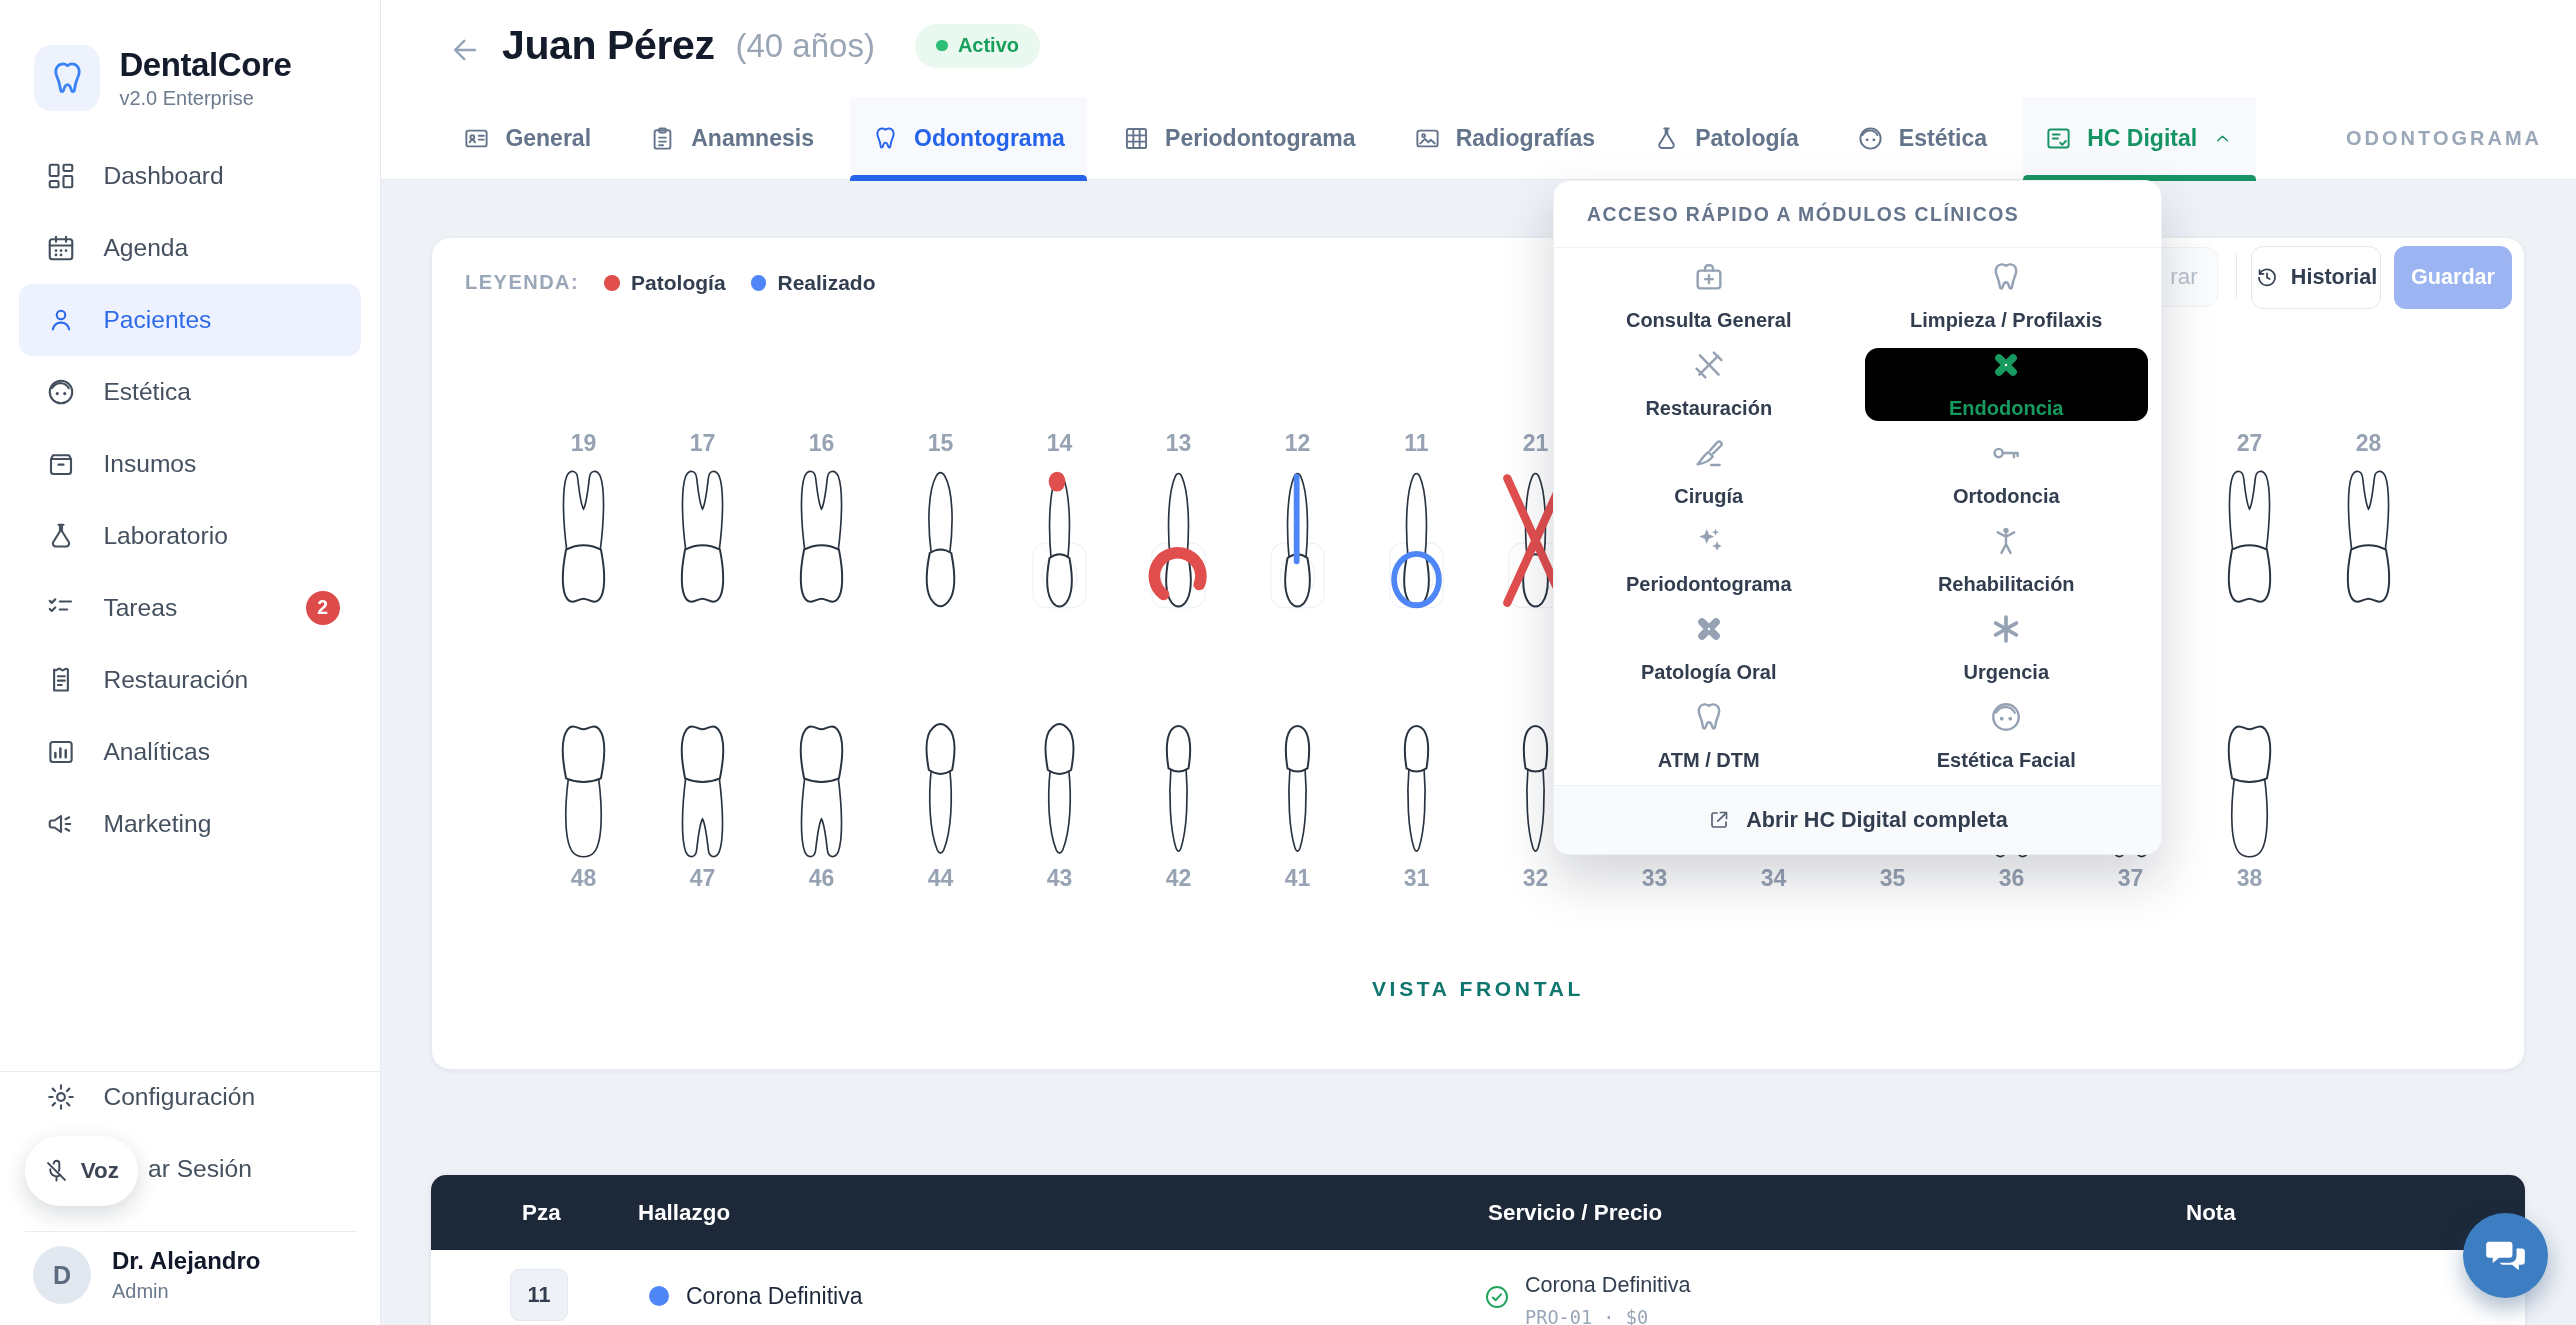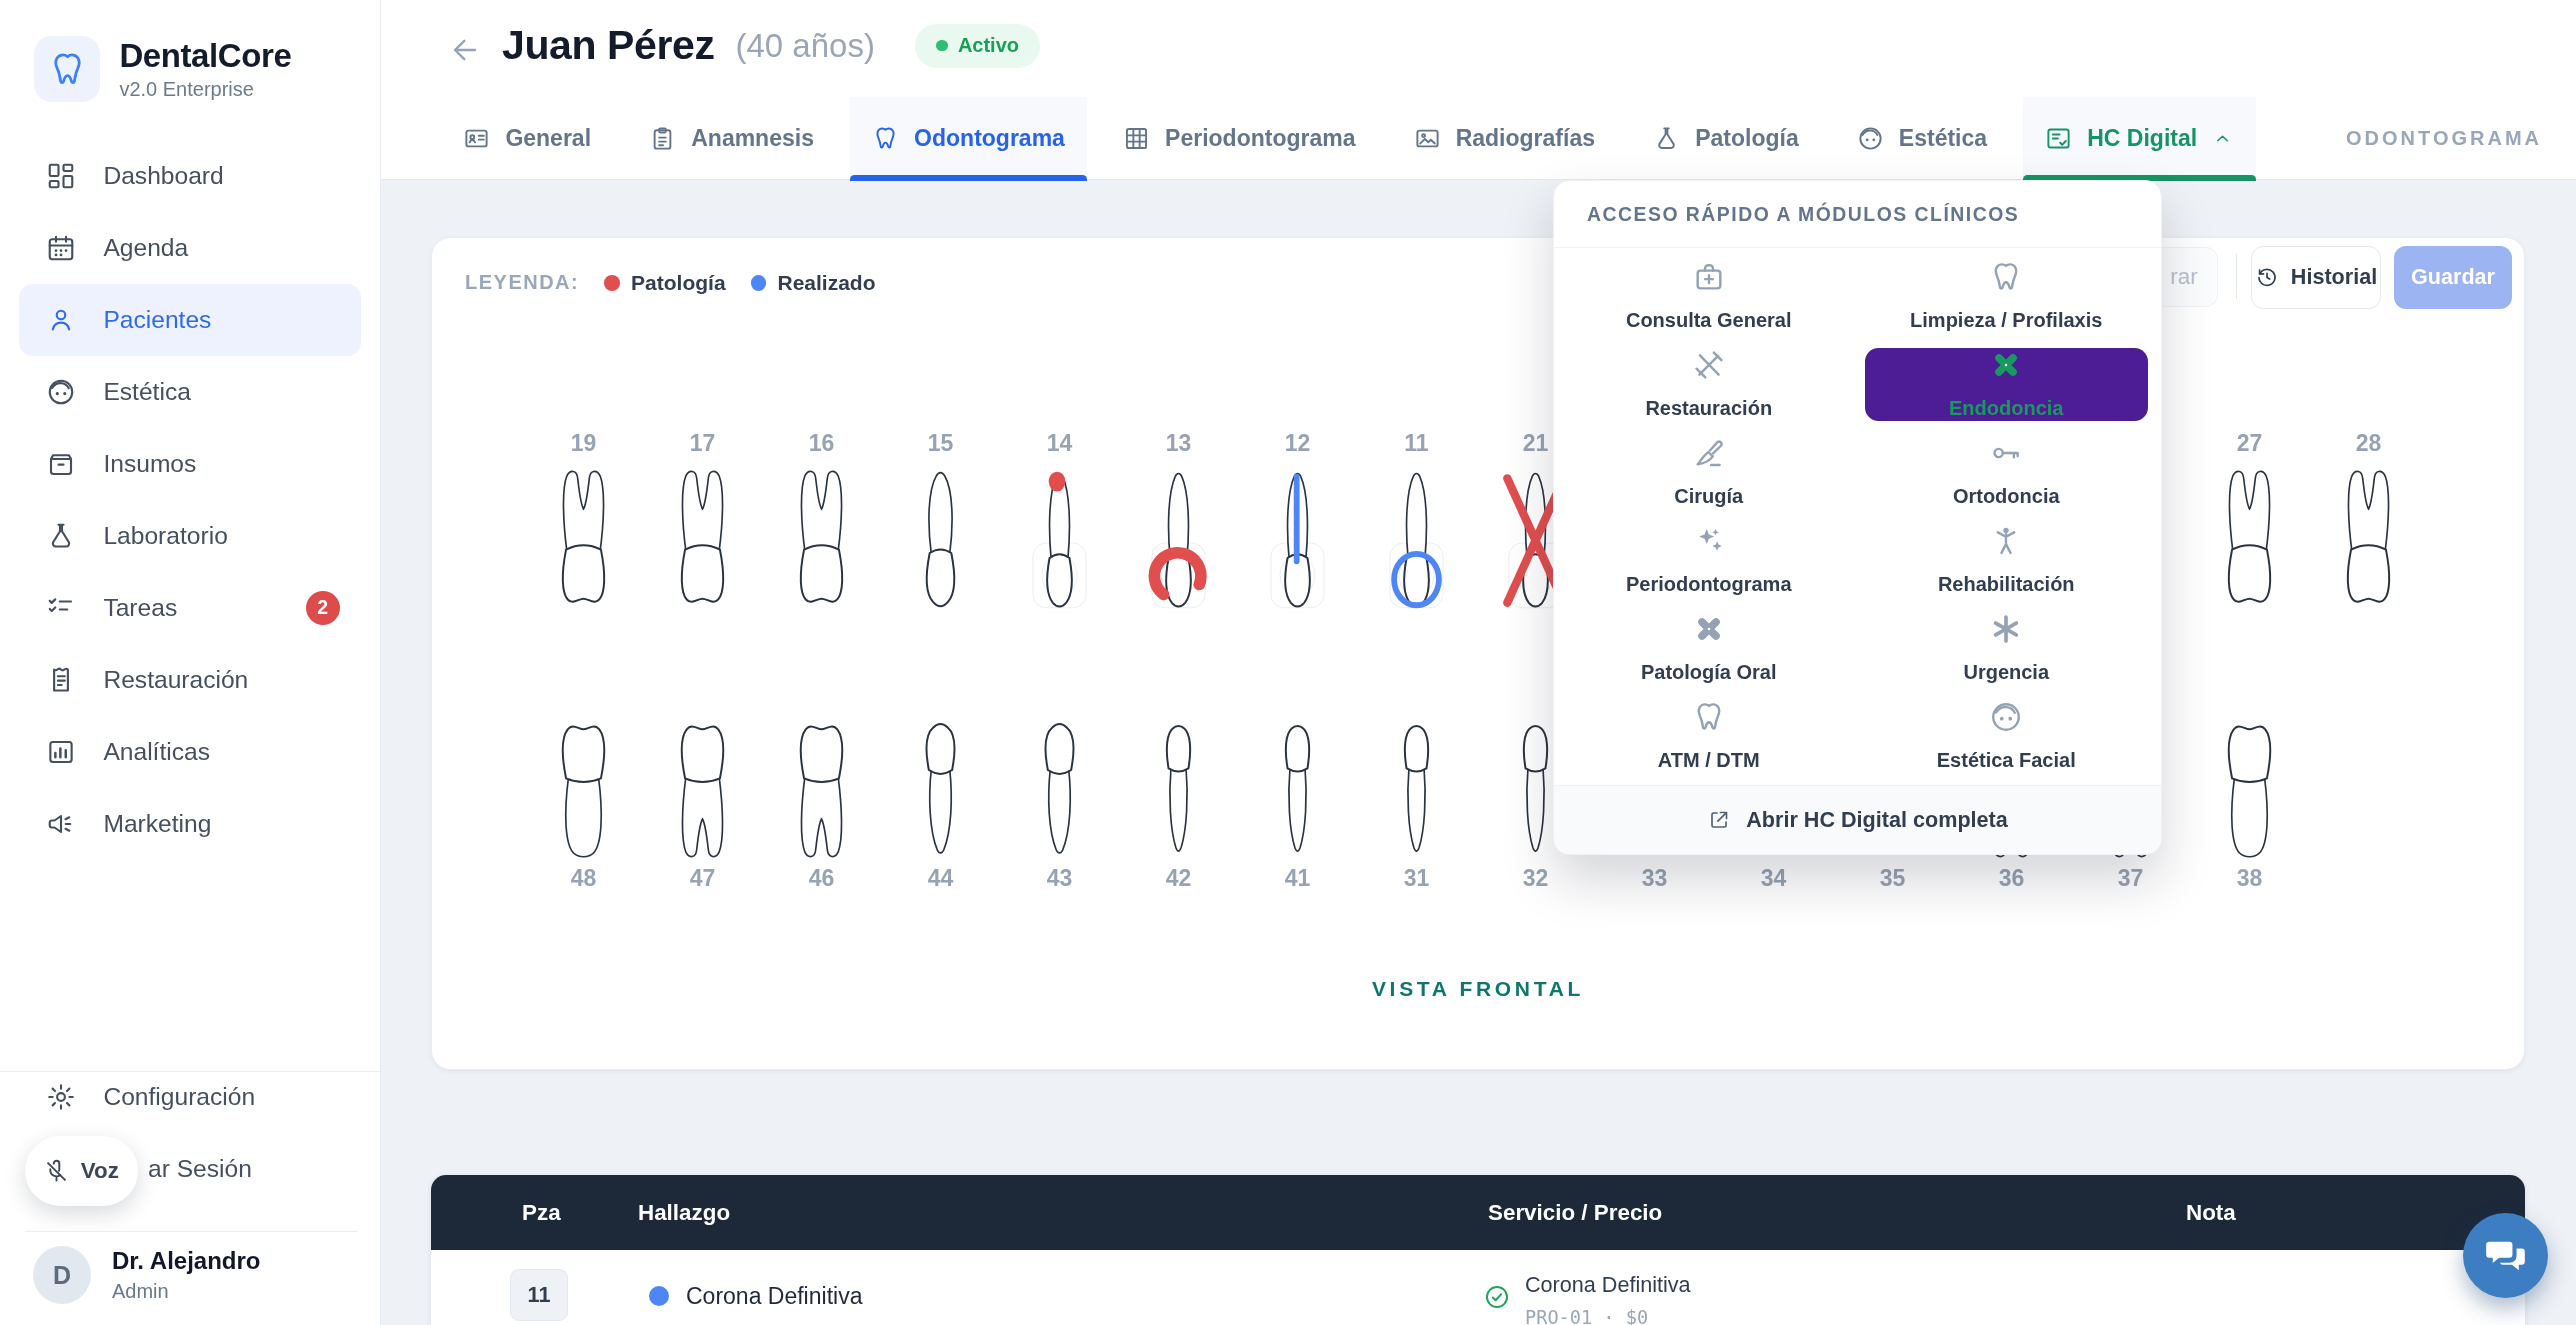--- a/index.html
+++ b/index.html
@@ -3,21 +3,21 @@
 <meta charset="utf-8">
 <style>
   *{margin:0;padding:0;box-sizing:border-box}
   html,body{background:#dfe3ea}
   .stage{position:relative;width:2576px;height:1325px;background:#eef1f6;overflow:hidden;
          font-family:"Liberation Sans",sans-serif;color:#334155}
   svg{display:block}
 
   
   .sidebar{position:absolute;left:0;top:0;width:381px;height:1325px;background:#fff;border-right:0.7px solid #e7ebf1;z-index:20}
-  .logo-row{position:absolute;left:34px;top:36px;display:flex;gap:19.4px;align-items:center}
+  .logo-row{position:absolute;left:34px;top:45px;display:flex;gap:19.4px;align-items:center}
   .logo-badge{width:66px;height:66px;border-radius:18px;background:#edf2fd;display:flex;align-items:center;justify-content:center;color:#3b82f6}
   .logo-title{font-size:33px;font-weight:800;color:#141b2b;letter-spacing:-0.4px}
   .logo-sub{font-size:20px;color:#6b7a8d;margin-top:3px}
   .nav{position:absolute;left:19.4px;right:19.4px;top:140px}
   .nav-item{position:relative;height:72px;display:flex;align-items:center;gap:27px;padding:0 27px;
             border-radius:13.4px;color:#45505f;font-size:24.6px;font-weight:500;cursor:pointer}
   .nav-item.active{background:#edf2fe;color:#2e6bea}
   .badge{position:absolute;right:21px;top:18.6px;width:34px;height:34px;border-radius:50%;background:#dd4b4b;color:#fff;
          font-size:19.4px;font-weight:700;display:flex;align-items:center;justify-content:center}
   .side-sep{position:absolute;left:0;right:0;top:1071px;border-top:0.7px solid #e9edf3}
@@ -83,21 +83,21 @@
             border-radius:16.4px;box-shadow:0 25px 52px rgba(15,23,42,.18);z-index:40;overflow:hidden}
   .qa-head{height:67px;display:flex;align-items:center;padding:0 33px;font-size:19.4px;font-weight:700;letter-spacing:1.5px;
            color:#64748b;border-bottom:0.7px solid #eef1f5}
   .qa-grid{position:absolute;top:67px;bottom:69px;left:0;right:0;display:grid;grid-template-columns:repeat(2,1fr);
            grid-auto-rows:1fr;padding:4.5px 6px}
   .qa-cell{display:flex}
   .qa-inner{flex:1;margin:7.5px;border-radius:13.4px;display:flex;flex-direction:column;align-items:center;
             justify-content:center;gap:13.4px;color:#33415a;cursor:pointer}
   .qa-inner .qa-ic{color:#95a2b3}
   .qa-inner span{font-size:20px;font-weight:600;text-align:center;line-height:1.25;padding:0 10.4px;color:#323e50}
-  .qa-inner.active{background:#4c1d95}
+  .qa-inner.active{background:#000000}
   .qa-inner.active .qa-ic{color:#169a5e}
   .qa-inner.active span{color:#169a5e}
   .qa-foot{position:absolute;left:0;right:0;bottom:0;height:69px;background:#f8fafc;border-top:0.7px solid #eef1f5;
            display:flex;align-items:center;justify-content:center;gap:15px;font-size:21.6px;font-weight:600;color:#323e50;cursor:pointer}
   .qa-foot .qa-ic{color:#556274}
 
   
   .table-card{position:absolute;left:431px;top:1175px;width:2094px;height:201px;background:#fff;border-radius:15px;
               overflow:hidden;box-shadow:0 1.5px 6px rgba(15,23,42,.08);z-index:6}
   .table-head{position:relative;height:75px;background:#1d2939}

